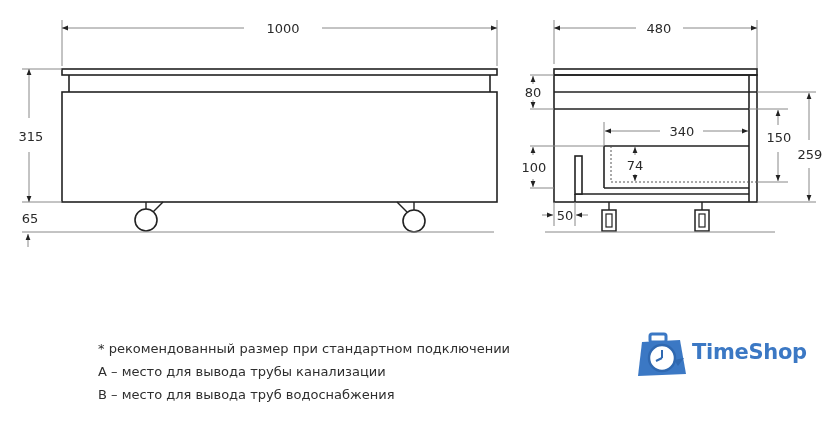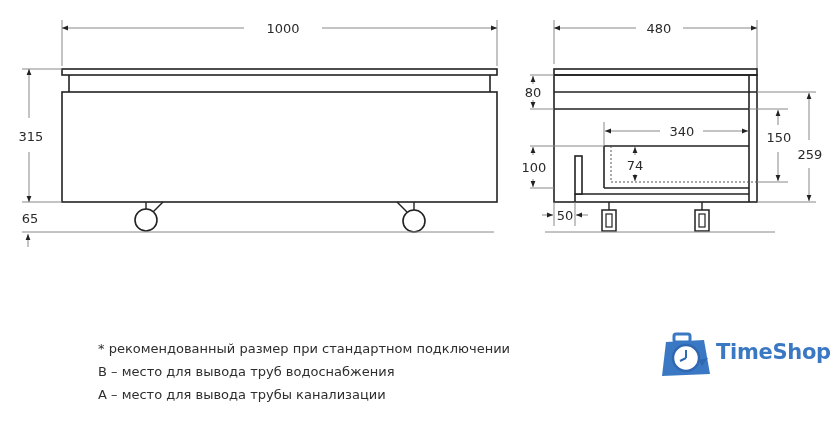--- a/index.html
+++ b/index.html
@@ -1,21 +1,21 @@
 <!DOCTYPE html>
 <html><head>
 <meta charset="utf-8">
 <style>
   html, body { margin: 0; padding: 0; background: #ffffff; }
   body { width: 840px; height: 421px; position: relative; overflow: hidden; font-family: "DejaVu Sans", sans-serif; }
   svg.drawing { position: absolute; left: 0; top: 0; }
   .dim { font-family: "DejaVu Sans", sans-serif; font-size: 13px; fill: #2a2a2a; }
   .notes { position: absolute; left: 98px; top: 337px; color: #2e2e2e; font-size: 13px; line-height: 23px; }
   .notes div { white-space: nowrap; }
-  .logo { position: absolute; left: 660px; top: 330px; width: 175px; height: 50px; }
+  .logo { position: absolute; left: 636px; top: 330px; width: 175px; height: 50px; }
   .logo-text { position: absolute; left: 56px; top: 10px; font-size: 21px; font-weight: bold; color: #3b78c4; letter-spacing: -0.3px; }
 </style>
 </head>
 <body>
 
 <svg class="drawing" width="840" height="421" viewBox="0 0 840 421">
   <defs>
     <marker id="arr" viewBox="0 0 10 10" refX="10" refY="5" markerWidth="6" markerHeight="6" orient="auto-start-reverse">
       <path d="M0,1 L10,5 L0,9 z" fill="#222"></path>
     </marker>
@@ -137,22 +137,22 @@
     <line x1="554" y1="202" x2="554" y2="226" stroke="#888" stroke-width="1"></line>
     <line x1="575" y1="202" x2="575" y2="226" stroke="#888" stroke-width="1"></line>
     <line x1="542" y1="215" x2="553" y2="215" stroke="#888" stroke-width="1" marker-end="url(#arr)"></line>
     <line x1="588" y1="215" x2="576" y2="215" stroke="#888" stroke-width="1" marker-end="url(#arr)"></line>
     <text class="dim" x="565" y="220" text-anchor="middle" font-size="12">50</text>
   </g>
 </svg>
 
 <div class="notes">
   <div>* рекомендованный размер при стандартном подключении</div>
+  <div>А – место для вывода трубы канализации</div>
   <div>В – место для вывода труб водоснабжения</div>
-  <div>А – место для вывода трубы канализации</div>
 </div>
 
 <div class="logo">
   <svg width="56" height="50" viewBox="0 0 56 50">
     <rect x="14" y="4" width="16" height="8" rx="2" fill="none" stroke="#3b78c4" stroke-width="3"></rect>
     <path d="M6,12 L44,10 L50,44 L2,46 Z" fill="#3b78c4"></path>
     <circle cx="26" cy="28" r="13" fill="#ffffff" stroke="#2f68b0" stroke-width="2.5"></circle>
     <line x1="26" y1="28" x2="26" y2="20" stroke="#2f68b0" stroke-width="2"></line>
     <line x1="26" y1="28" x2="20" y2="31" stroke="#2f68b0" stroke-width="2"></line>
     <path d="M38,30 L48,28 L42,36 Z" fill="#2f68b0"></path>

